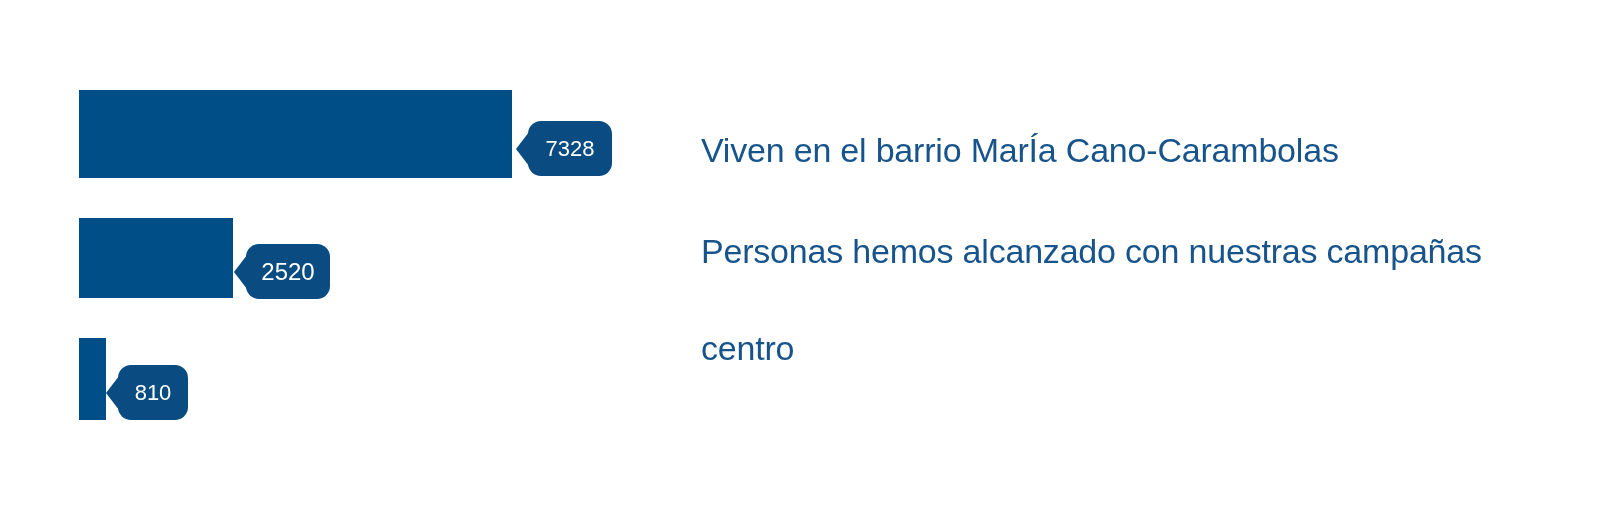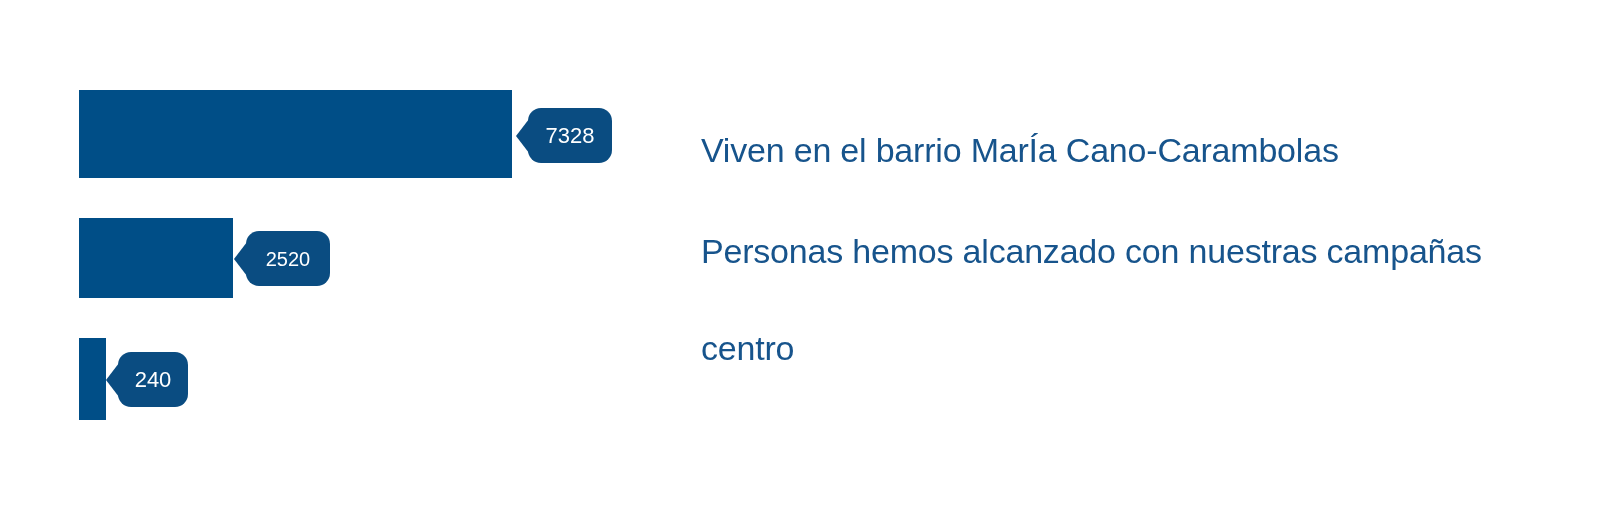--- a/index.html
+++ b/index.html
@@ -45,20 +45,21 @@
     background: #0a4c81;
     border-radius: 13px;
     color: #ffffff;
     font-family: "Liberation Sans", sans-serif;
     font-weight: 400;
     display: flex;
     align-items: center;
     justify-content: center;
     box-sizing: border-box;
     white-space: nowrap;
+    margin-top: 13px;
   }
 
   .badge::before {
     content: "";
     position: absolute;
     left: -12px;
     top: 50%;
     transform: translateY(-50%);
     width: 0;
     height: 0;
@@ -101,34 +102,34 @@
       </div>
     </div>
     <div class="label" style="left:701px; top:112px; font-size:34px; line-height:44px;margin-top:16px;">
       <span class="label-line">Viven en el barrio MarÍa Cano-Carambolas</span>
     </div>
   </div>
 
   <div class="stat-row" style="top:0;height:200px;">
     <div class="bar-zone">
       <div class="bar" style="left:79px; top:218px; width:154px; height:80px;"></div>
-      <div class="badge" style="left:246px; top:231px; width:84px; height:55px; font-size:20px;">
+      <div class="badge" style="left:246px; top:231px; width:84px; height:55px; font-size:24px;">
         <span class="badge-value">2520</span>
       </div>
     </div>
     <div class="label" style="left:701px; top:229px; font-size:34px; line-height:44px;">
       <span class="label-line">Personas hemos alcanzado con nuestras campañas</span>
     </div>
   </div>
 
   <div class="stat-row" style="top:0;height:200px;">
     <div class="bar-zone">
       <div class="bar" style="left:79px; top:338px; width:27px; height:82px;"></div>
       <div class="badge" style="left:118px; top:352px; width:70px; height:55px; font-size:22px;">
-        <span class="badge-value">240</span>
+        <span class="badge-value">810</span>
       </div>
     </div>
     <div class="label" style="left:701px; top:327px; font-size:34px; line-height:42px;">
       <span class="label-line">centro</span>
     </div>
   </div>
 
 </div>
 
 </body></html>

